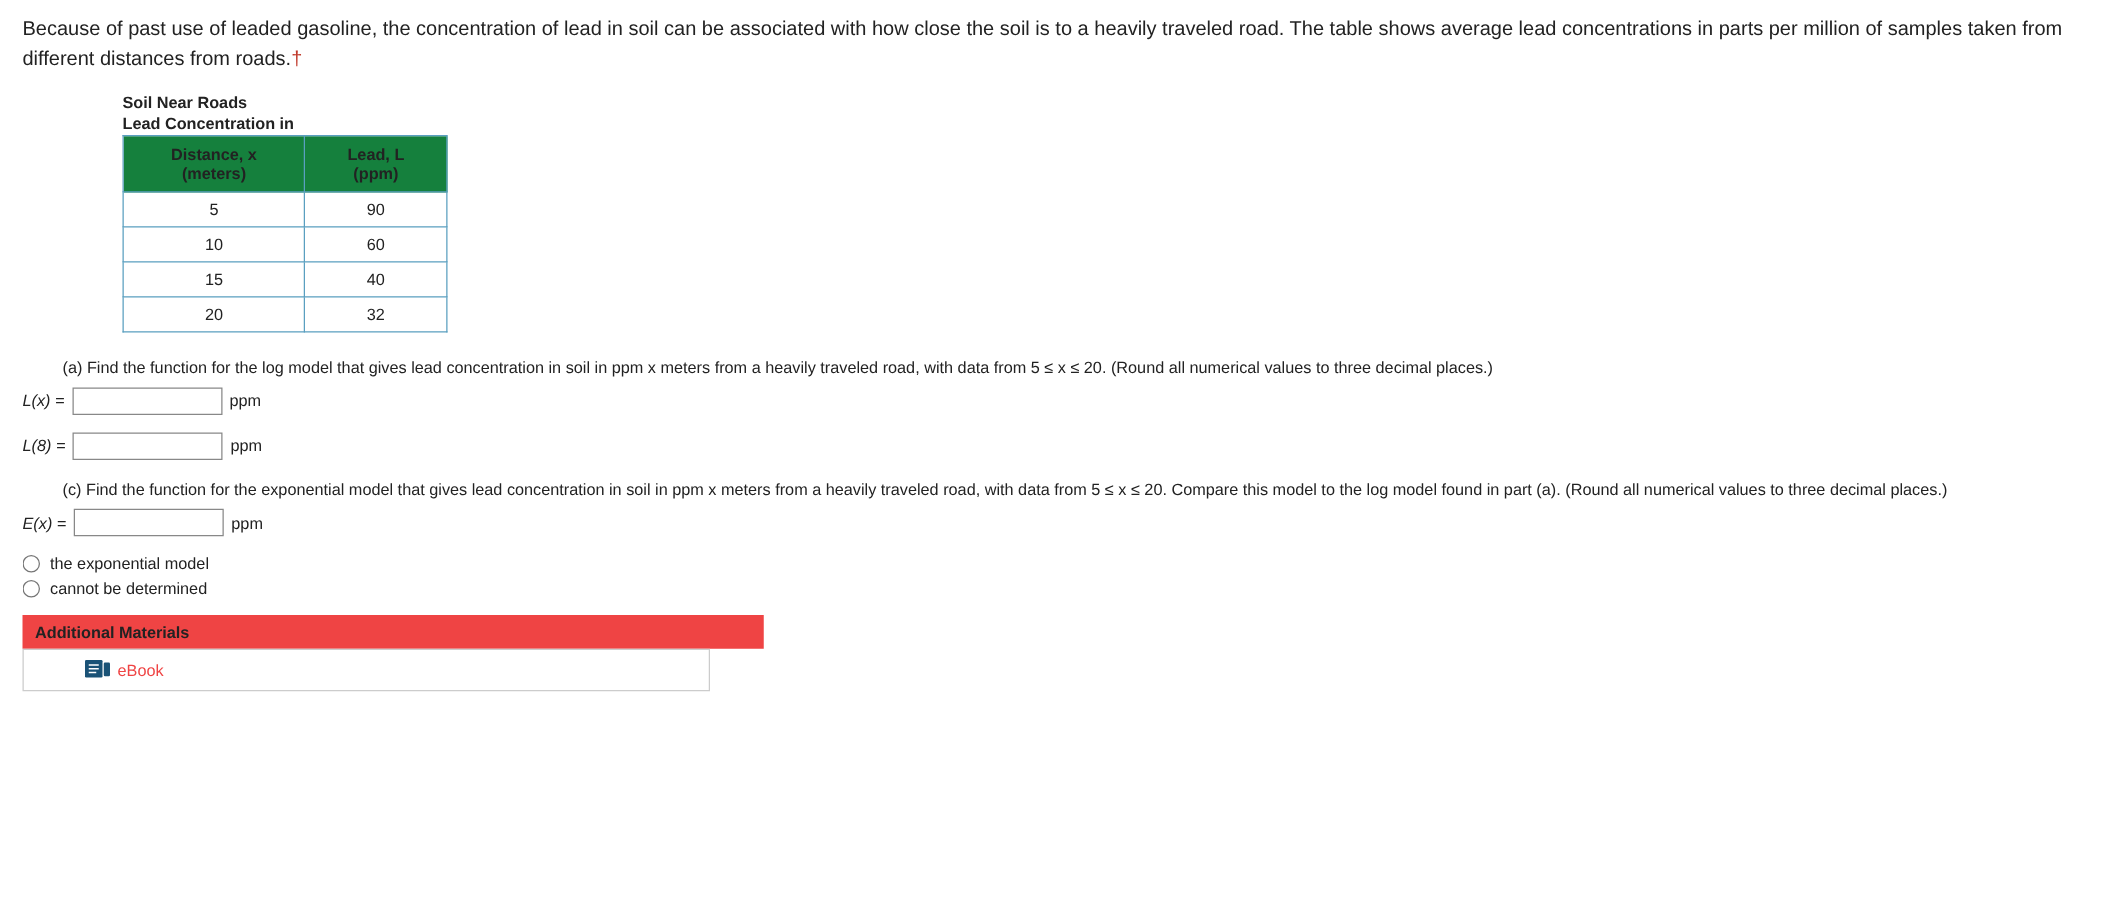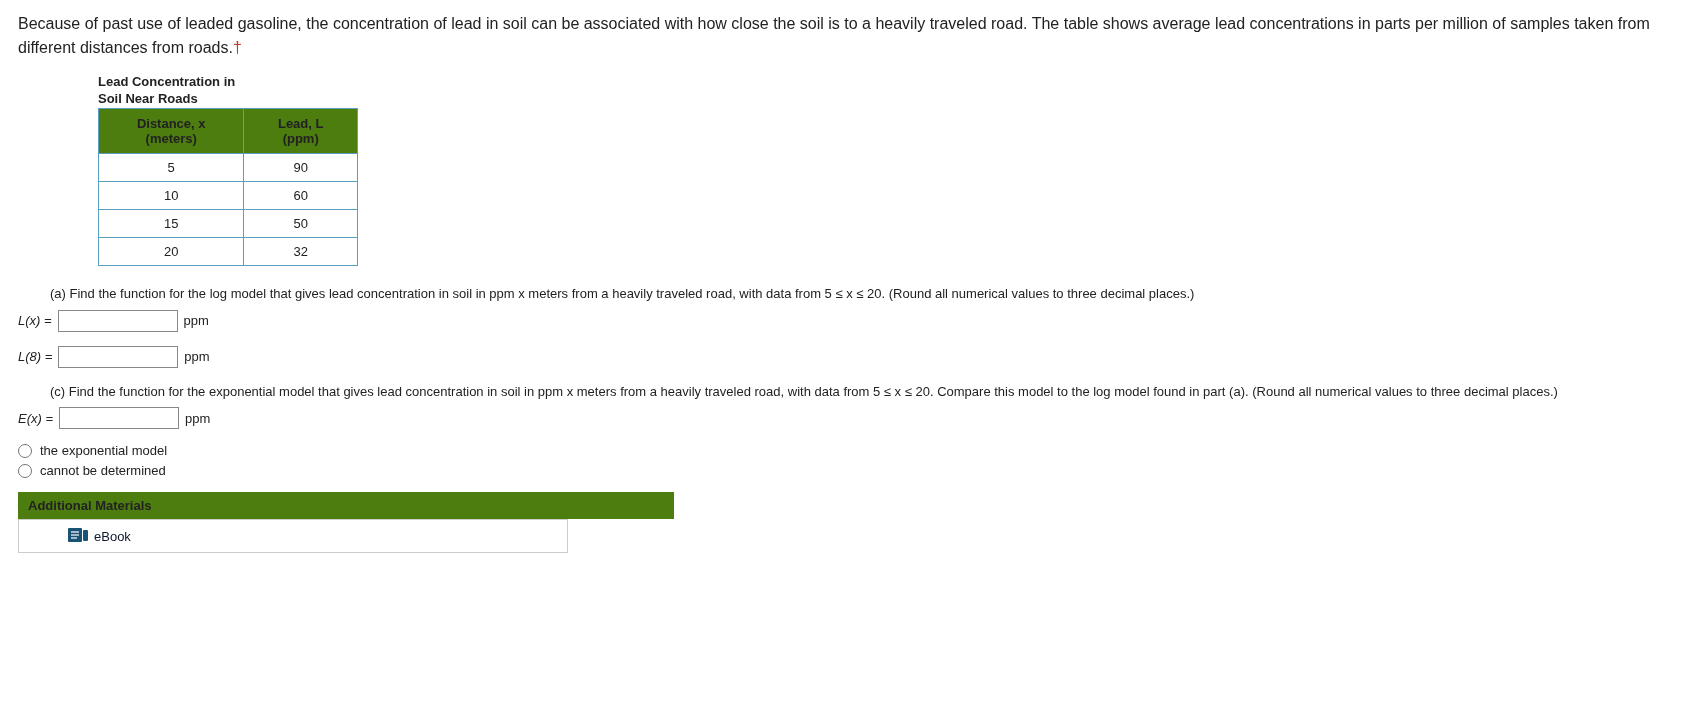--- a/index.html
+++ b/index.html
@@ -29,21 +29,21 @@
     .table-title {
       font-weight: bold;
       font-size: 13px;
       margin-bottom: 2px;
     }
     .data-table {
       border-collapse: collapse;
       width: 260px;
     }
     .data-table th {
-      background-color: #4d7c0f;
+      background-color: #15803d;
       border: 1px solid #5a9fc0;
       padding: 7px 18px;
       text-align: center;
       font-size: 13px;
       font-weight: bold;
     }
     .data-table td {
       border: 1px solid #5a9fc0;
       padding: 6px 18px;
       text-align: center;
@@ -91,52 +91,52 @@
       display: flex;
       align-items: center;
       gap: 8px;
       margin-bottom: 5px;
     }
     .radio-item input[type="radio"] {
       width: 14px;
       height: 14px;
     }
     .additional-materials {
-      background-color: #4d7c0f;
+      background-color: #ef4444;
       padding: 6px 10px;
       font-size: 13px;
       font-weight: bold;
-      width: 656px;
+      width: 593px;
       margin-top: 10px;
     }
     .ebook-section {
       border: 1px solid #ccc;
       width: 550px;
       padding: 8px 10px;
     }
     .ebook-link {
       display: flex;
       align-items: center;
       gap: 6px;
-      color: #0f172a;
+      color: #ef4444;
       text-decoration: none;
       font-size: 13px;
       padding-left: 39px;
     }
   </style>
 </head>
 <body>
 
 <p class="intro-text">
   <span>Because of past use of leaded gasoline, the concentration of lead in soil can be associated with how close the soil is to a heavily traveled road. The table shows average lead concentrations in parts per million of samples taken from different distances from roads.</span><span class="dagger" style="color:#c0392b;">†</span>
 </p>
 
 <div class="table-section">
+  <div class="table-title">Soil Near Roads</div>
   <div class="table-title">Lead Concentration in</div>
-  <div class="table-title">Soil Near Roads</div>
   <table class="data-table">
     <thead>
       <tr>
         <th>
           <span>Distance, x</span><br>
           <span>(meters)</span>
         </th>
         <th>
           <span>Lead, L</span><br>
           <span>(ppm)</span>
@@ -147,21 +147,21 @@
     <tr>
           <td>5</td>
           <td>90</td>
         </tr>
         <tr>
           <td>10</td>
           <td>60</td>
         </tr>
         <tr>
           <td>15</td>
-          <td>50</td>
+          <td>40</td>
         </tr>
         <tr>
           <td>20</td>
           <td>32</td>
         </tr>
       </tbody>
   </table>
 </div>
 
 <div class="part-section">

